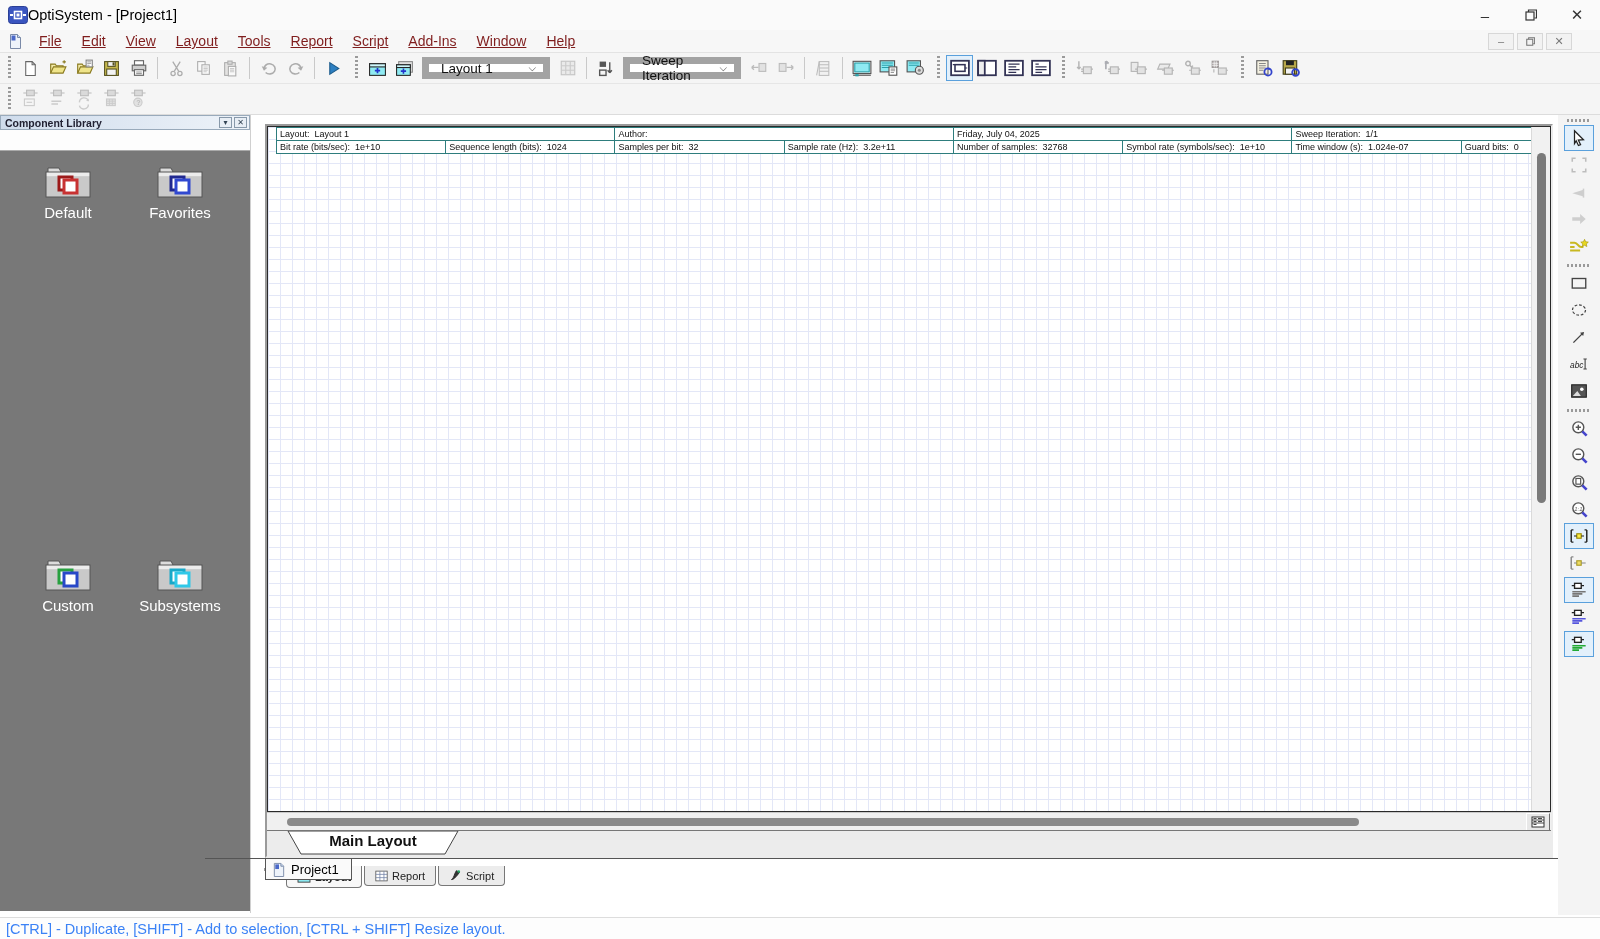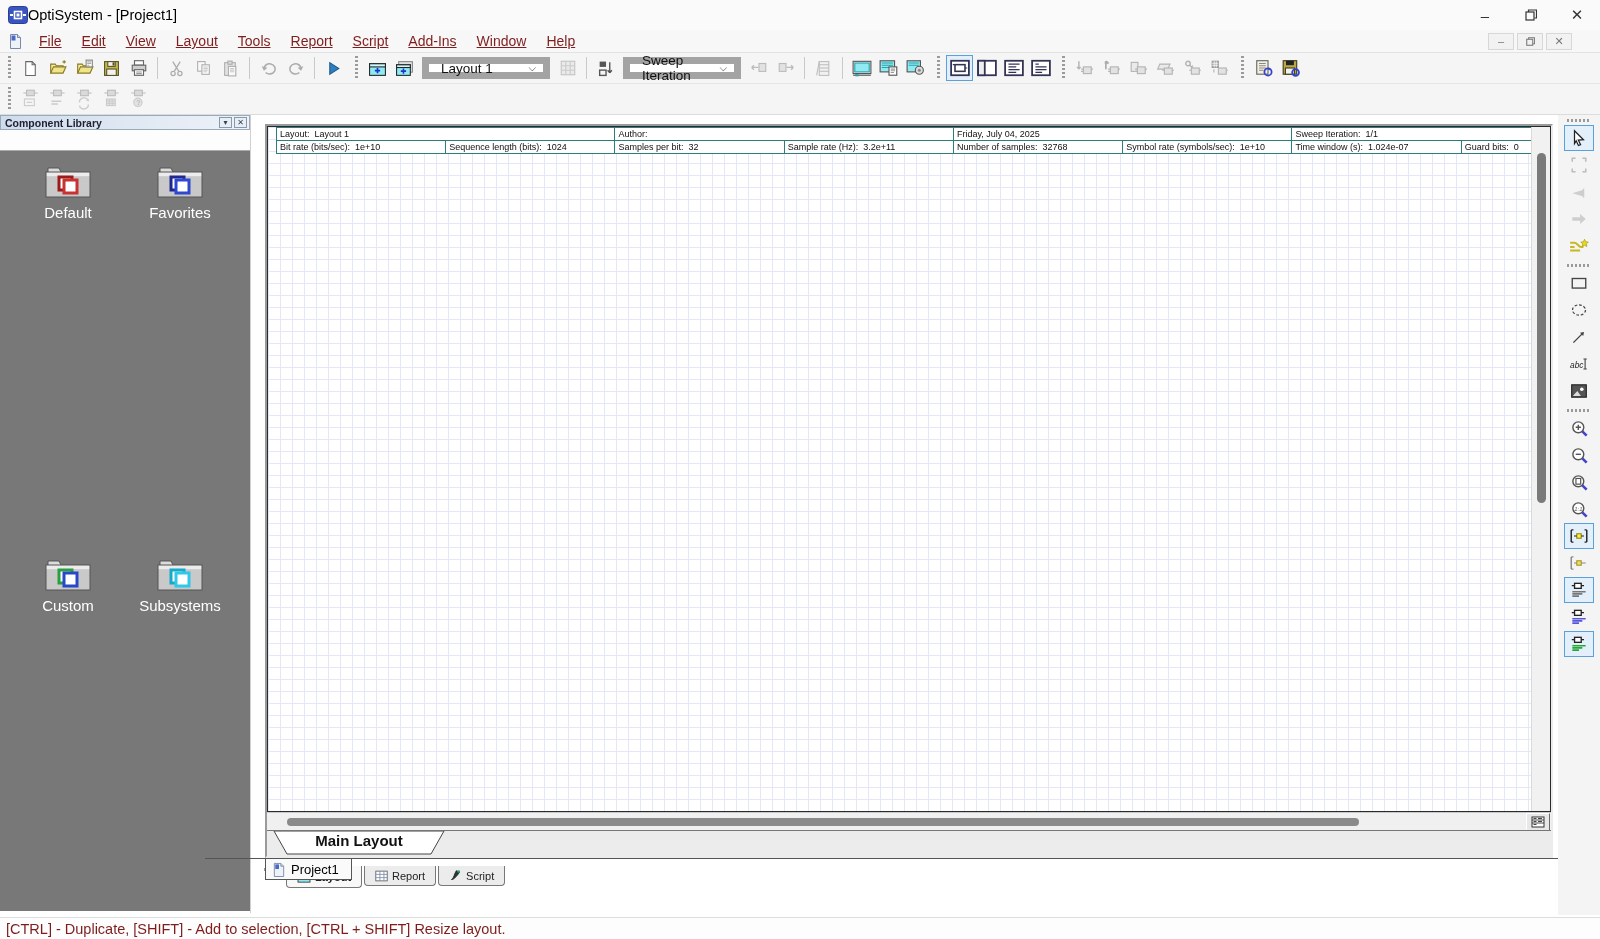--- a/index.html
+++ b/index.html
@@ -83,21 +83,21 @@
     background:#7a7a7a; border-radius:5px; }
   #hscroll-row { height:18px; display:flex; align-items:center; background:#f0f0f0;
     border-top:1px solid #c9c9c9; }
   #htrack { flex:1; height:18px; position:relative; }
   #hthumb { position:absolute; left:20px; top:5px; width:1072px; height:8px;
     background:#8a8a8a; border-radius:4px; }
   #corner-btn { width:24px; height:18px; margin-right:1px; background:#e8e8e8;
     border:1px solid; border-color:#fff #6a6a6a #6a6a6a #fff;
     display:flex; align-items:center; justify-content:center; }
   #sheet-strip { height:26px; background:#ececec; border-top:1px solid #777; position:relative; }
-  #sheet-tab { position:absolute; left:6px; top:0; width:172px; height:16px; }
+  #sheet-tab { position:absolute; left:20px; top:0; width:172px; height:16px; }
   #sheet-tab-label { position:absolute; left:0; top:1px; width:100%; text-align:center;
     font-size:15px; font-weight:bold; color:#111; }
 
   
   #viewtabs { position:absolute; left:252px; top:866px; width:1306px; height:24px;
     display:flex; align-items:flex-start; }
   #viewtab-scroller { width:16px; height:3px; background:#999; margin:2px 6px 0 12px; }
   .vtab { display:flex; align-items:center; gap:4px; padding:0 10px; height:20px;
     border:1px solid #777; border-top:none; border-radius:0 0 4px 4px;
     background:#ececec; font-size:11px; color:#222; margin-right:2px; }
@@ -114,21 +114,21 @@
   .hgrip { width:24px; height:3px; margin:4px 0 3px 0;
     background:repeating-linear-gradient(90deg,#9a9a9a 0 2px,transparent 2px 4px); }
   .rt { width:30px; height:26px; display:flex; align-items:center; justify-content:center;
     border:1px solid transparent; margin:0 0 1px 0;font-style:italic; }
   .rt.sel { background:#e3f0fb; border:1px solid #5aa0dc; }
   .rt.dis svg { opacity:.5; filter:grayscale(.9); }
 
   
   #statusbar { position:absolute; left:0; bottom:0; width:1600px; height:22px;
     background:#fdfdfd; border-top:1px solid #ddd; display:flex; align-items:center; }
-  #status-text { padding-left:6px; font-size:14.5px; color:#7f1d1d; }
+  #status-text { padding-left:6px; font-size:14.5px; color:#3b82f6; }
 </style>
 </head>
 <body>
 
 <div id="titlebar">
   <span id="app-icon">
     <svg width="20" height="20" viewBox="0 0 20 20">
         <rect x="0.5" y="1.5" width="19" height="17" rx="3" fill="#3a55c0" stroke="#2a3f96"></rect>
         <rect x="6.5" y="6.5" width="7" height="7" fill="none" stroke="#fff" stroke-width="1.6"></rect>
         <rect x="8.5" y="8.5" width="3" height="3" fill="#fff"></rect>

